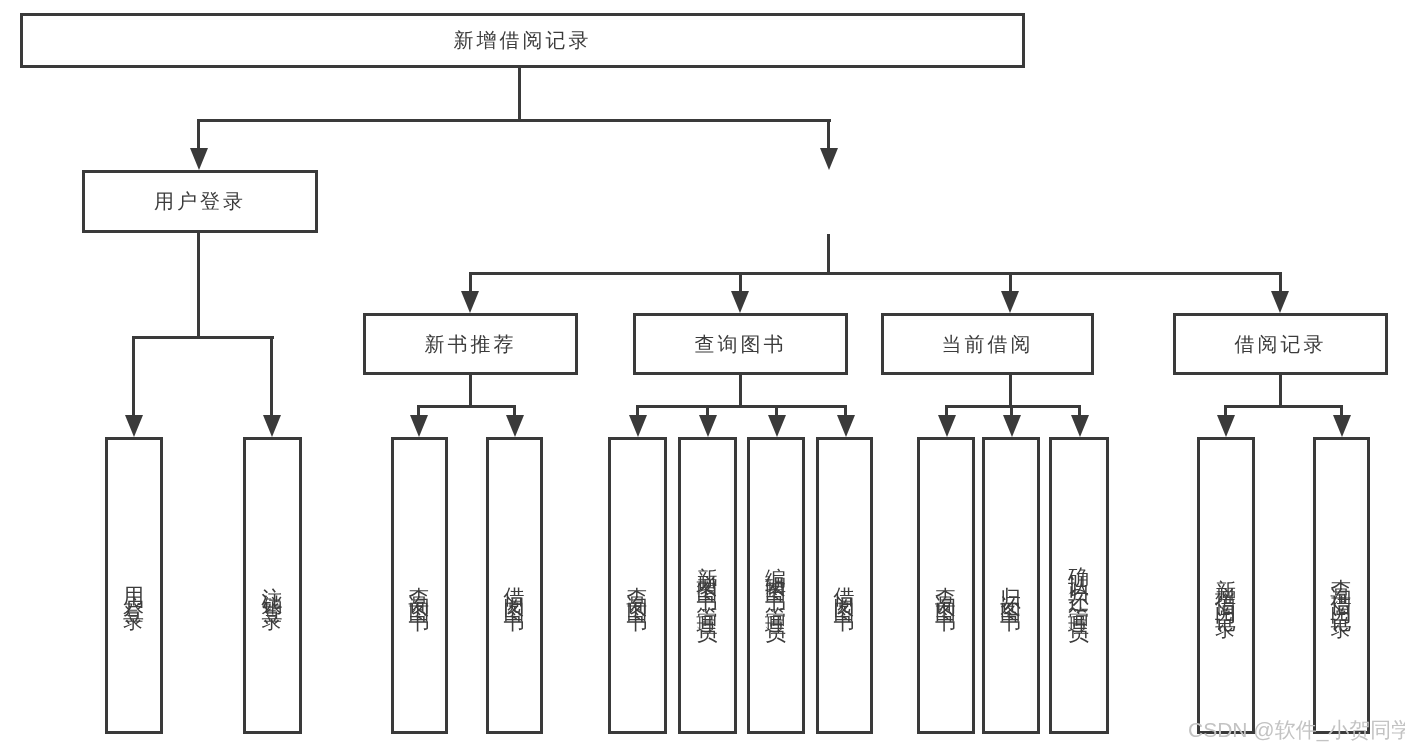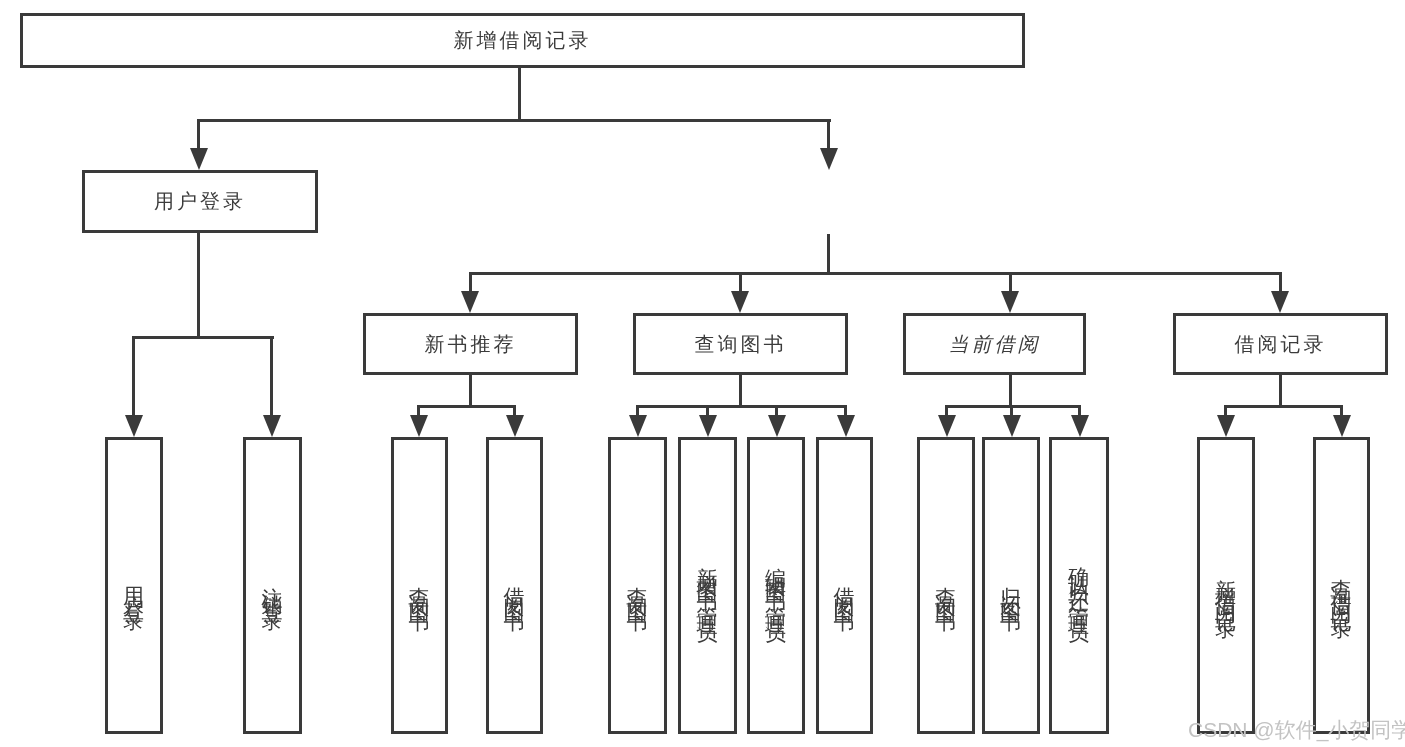--- a/index.html
+++ b/index.html
@@ -87,21 +87,21 @@
   <div class="ah" style="left:1001px; top:291px;"></div>
   <div class="vl" style="left:1279px; top:272px; height:20px;"></div>
   <div class="ah" style="left:1271px; top:291px;"></div>
 
   <div class="box" style="left:363px; top:313px; width:215px; height:62px;">
     <span>新书推荐</span>
   </div>
   <div class="box" style="left:633px; top:313px; width:215px; height:62px;">
     <span>查询图书</span>
   </div>
-  <div class="box" style="left:903px; top:313px; width:183px; height:62px;font-style:italic;">
+  <div class="box" style="left:881px; top:313px; width:213px; height:62px;">
     <span>当前借阅</span>
   </div>
   <div class="box" style="left:1173px; top:313px; width:215px; height:62px;">
     <span>借阅记录</span>
   </div>
 
   <div class="vl" style="left:469px; top:375px; height:32px;"></div>
   <div class="hl" style="left:418px; top:405px; width:98px;"></div>
   <div class="vl" style="left:417px; top:405px; height:12px;"></div>
   <div class="ah" style="left:410px; top:415px;"></div>

